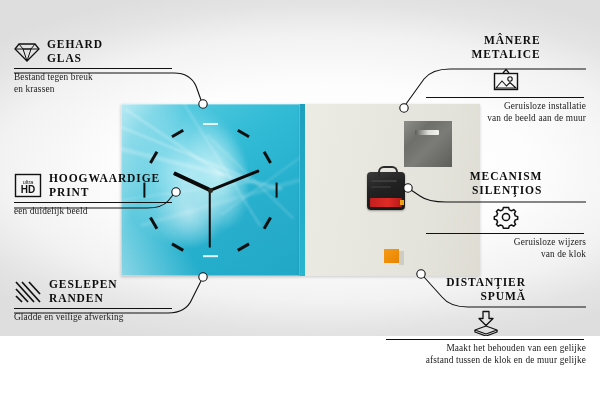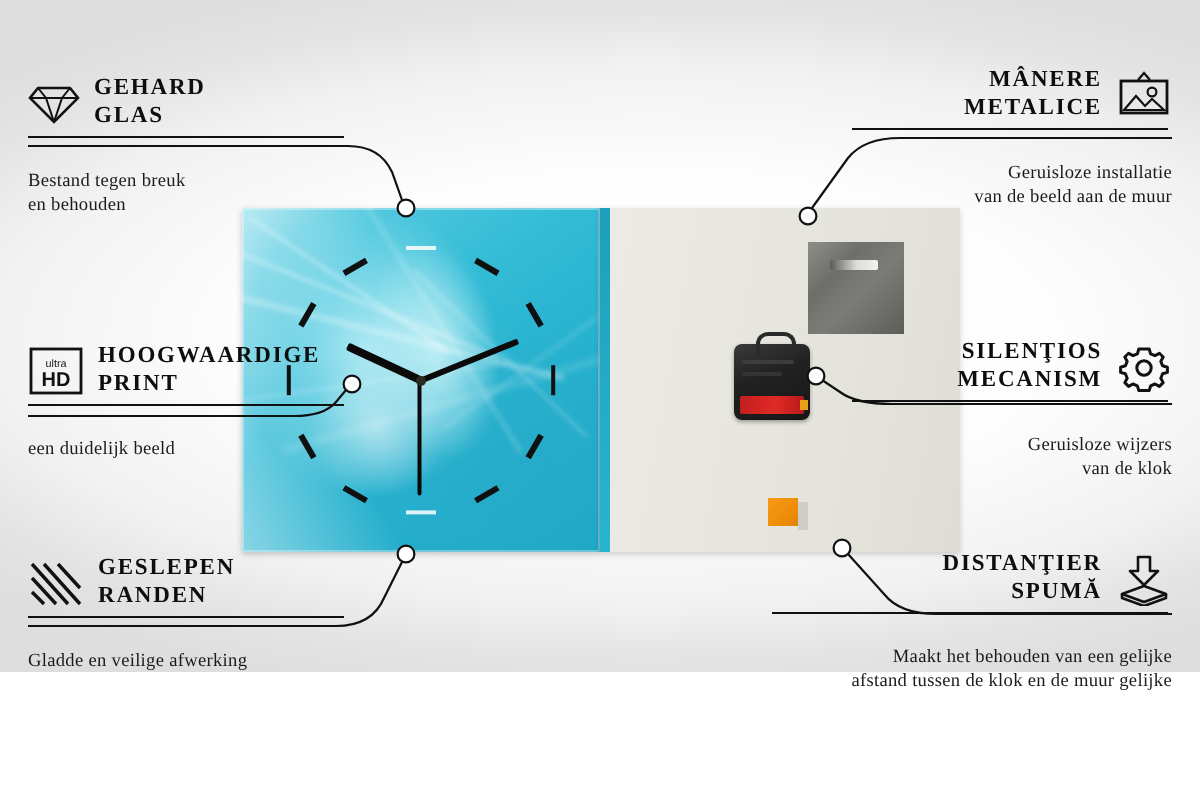--- a/index.html
+++ b/index.html
@@ -85,25 +85,25 @@
   .spacer-sh{position:absolute;left:99px;top:147px;width:5px;height:14px;background:rgba(0,0,0,.10);}
   
   .callout{position:absolute;}
   .co-head{display:flex;align-items:center;gap:7px;}
   .co-title{
     font-size:11.5px;letter-spacing:.9px;color:#0e0e0e;line-height:13.5px;
     font-weight:700;text-transform:uppercase;
   }
   .co-rule{height:1.3px;background:#111;margin-top:3px;}
   .co-desc{
-    font-size:9.3px;line-height:11.6px;color:#1b1b1b;margin-top:17px;letter-spacing:.15px;
+    font-size:9.3px;line-height:11.6px;color:#1b1b1b;margin-top:3px;letter-spacing:.15px;
   }
   .left .co-head{justify-content:flex-start;}
   .left .co-title,.left .co-desc{text-align:left;}
-  .right .co-head{justify-content:flex-end;}
+  .right .co-head{justify-content:flex-end;flex-direction:column;}
   .right .co-title,.right .co-desc{text-align:right;}
   .ic{flex:0 0 auto;display:block;}
   svg.ic{stroke:#111;fill:none;}
   .leader{position:absolute;left:0;top:0;width:600px;height:400px;pointer-events:none;}
   .leader path{fill:none;stroke:#111;stroke-width:1.1;}
   .leader circle{fill:#fff;stroke:#111;stroke-width:1.1;}
 </style>
 </head>
 <body>
 
@@ -189,21 +189,21 @@
         <path d="M9,8 H17" stroke-width="1"></path>
       </svg>
       <div>
         <div class="co-title">GEHARD</div>
         <div class="co-title">GLAS</div>
       </div>
     </div>
     <div class="co-rule" style="width:158px;"></div>
     <div class="co-desc">
       <div>Bestand tegen breuk</div>
-      <div>en behouden</div>
+      <div>en krassen</div>
     </div>
   </div>
 
   <div class="callout left" style="left:14px;top:172px;width:160px;">
     <div class="co-head">
       <svg class="ic" width="28" height="25" viewBox="0 0 28 25">
         <rect x="1.5" y="1.5" width="25" height="22" stroke-width="1.4"></rect>
         <text x="14" y="10.5" font-family="Liberation Sans, sans-serif" font-size="5.4" text-anchor="middle" fill="#111" stroke="none">ultra</text>
         <text x="14" y="20" font-family="Liberation Sans, sans-serif" font-size="10" font-weight="bold" text-anchor="middle" fill="#111" stroke="none">HD</text>
       </svg>
@@ -255,22 +255,22 @@
     <div class="co-rule" style="width:158px;"></div>
     <div class="co-desc">
       <div>Geruisloze installatie</div>
       <div>van de beeld aan de muur</div>
     </div>
   </div>
 
   <div class="callout right" style="left:426px;top:170px;width:160px;">
     <div class="co-head">
       <div>
+        <div class="co-title">MECANISM</div>
         <div class="co-title">SILENŢIOS</div>
-        <div class="co-title">MECANISM</div>
       </div>
       <svg class="ic" width="28" height="26" viewBox="0 0 28 26">
         <path d="M14,3.5 l2.6,0 0.7,2.4 2.2,0.9 2.2,-1.2 1.9,1.9 -1.2,2.2 0.9,2.2 2.4,0.7 0,2.6 -2.4,0.7 -0.9,2.2 1.2,2.2 -1.9,1.9 -2.2,-1.2 -2.2,0.9 -0.7,2.4 -2.6,0 -2.6,0 -0.7,-2.4 -2.2,-0.9 -2.2,1.2 -1.9,-1.9 1.2,-2.2 -0.9,-2.2 -2.4,-0.7 0,-2.6 2.4,-0.7 0.9,-2.2 -1.2,-2.2 1.9,-1.9 2.2,1.2 2.2,-0.9 0.7,-2.4 z" stroke-width="1.5" stroke-linejoin="round"></path>
         <circle cx="14" cy="13" r="3.6" stroke-width="1.5"></circle>
       </svg>
     </div>
     <div class="co-rule" style="width:158px;"></div>
     <div class="co-desc">
       <div>Geruisloze wijzers</div>
       <div>van de klok</div>

